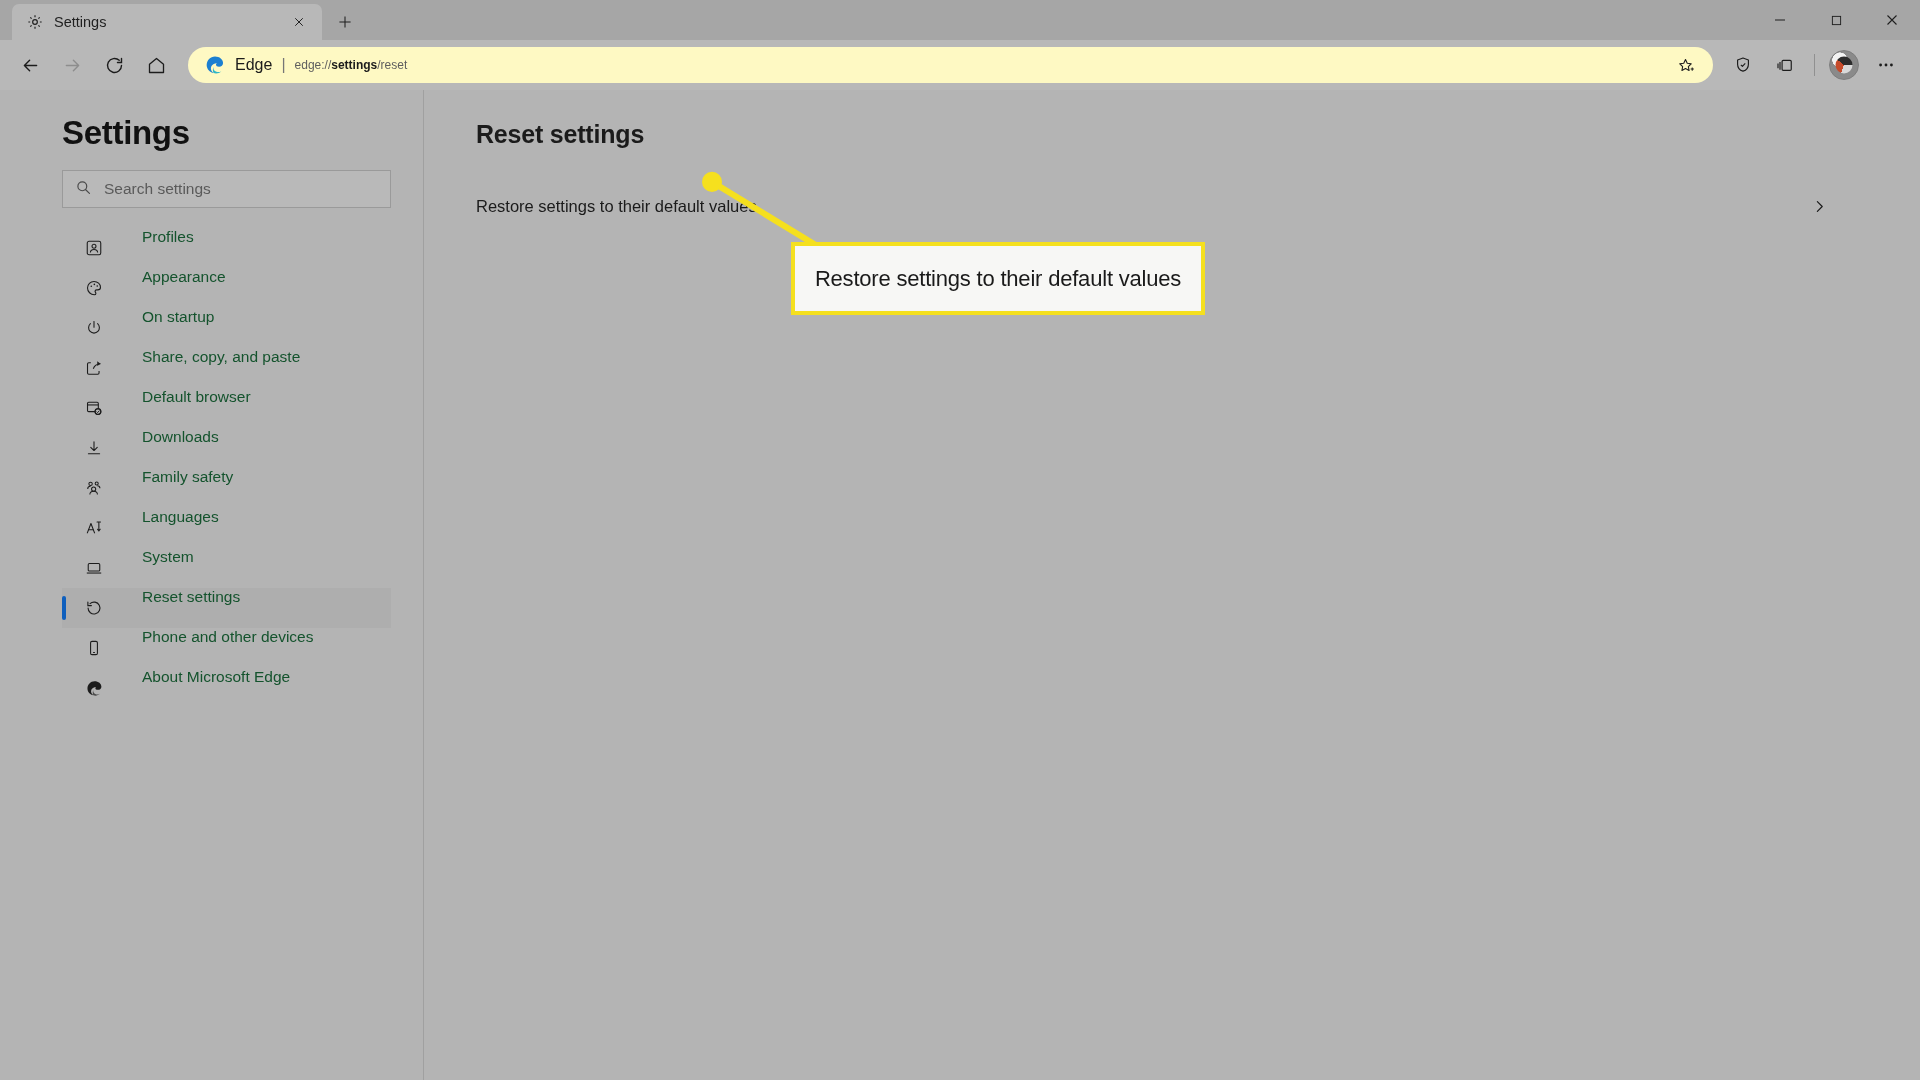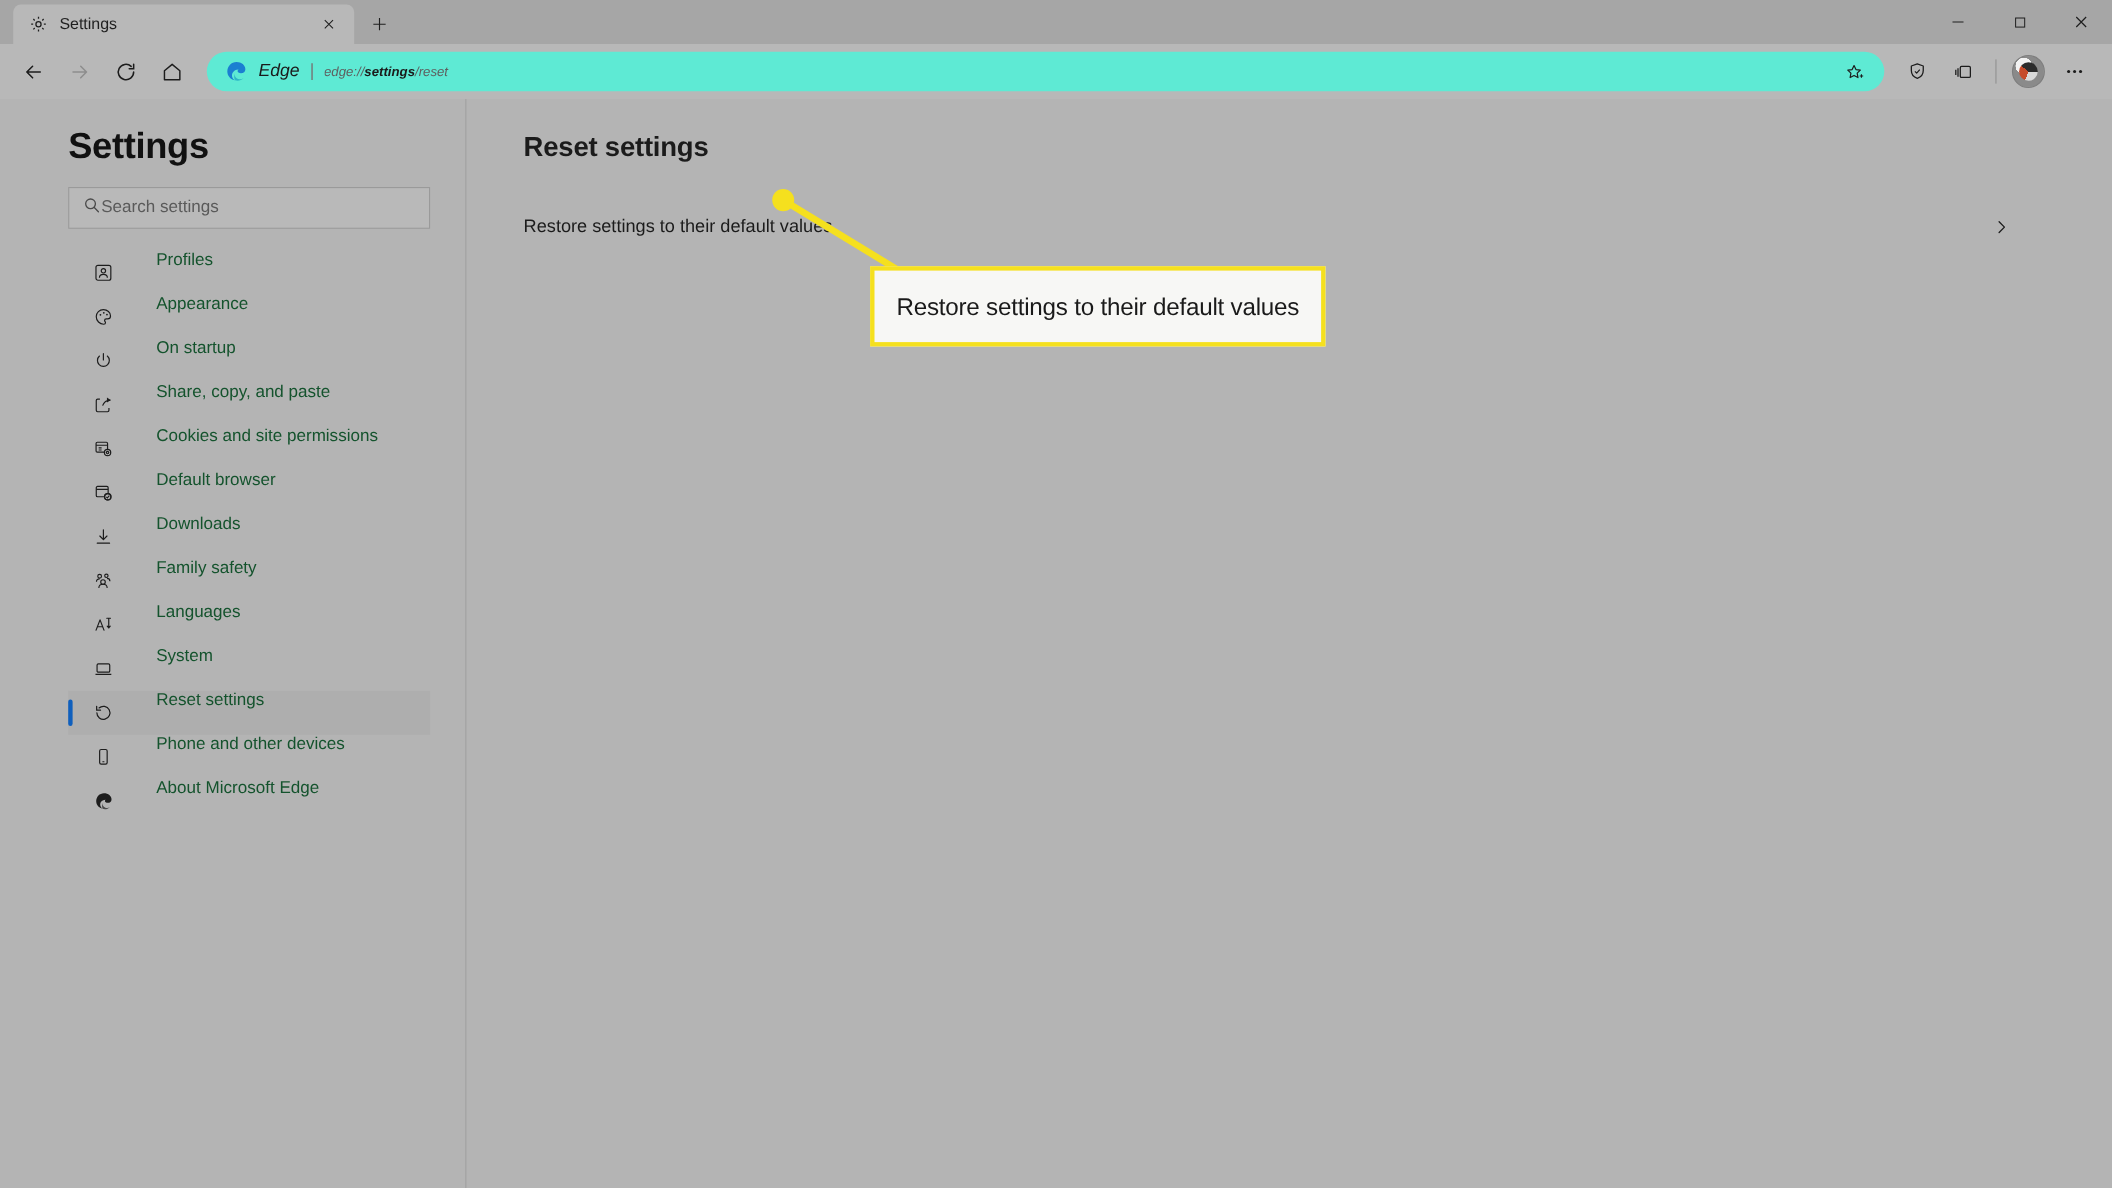--- a/index.html
+++ b/index.html
@@ -74,28 +74,27 @@
     flex: none;
   }
   .tbtn {
     width: 40px; height: 40px;
     display: flex; align-items: center; justify-content: center;
     border-radius: 5px; flex: none;
   }
   .omnibox {
     flex: 1;
     height: 36px;
-    background: #5eead4;
+    background: #fef9c3;
     border-radius: 18px;
     margin: 0 8px 0 10px;
     display: flex; align-items: center;
     padding: 0 8px 0 16px;
     gap: 9px;
     min-width: 0;
-    font-style: italic;
   }
   .edge-badge { width: 22px; height: 22px; flex: none; }
   .omni-brand { font-size: 16px; color: #1b1b1b; white-space: nowrap; }
   .omni-sep { color: #767676; font-size: 16px; }
   .omni-url {
     font-size: 12px; color: #5e5e5e;
     white-space: nowrap; overflow: hidden; text-overflow: ellipsis;
     flex: 1; min-width: 0;
   }
   .omni-url b { color: #1b1b1b; font-weight: 600; }
@@ -132,21 +131,21 @@
     letter-spacing: -0.3px;
     padding: 0 0 0 62px;
     margin-bottom: 18px;
   }
   .searchbox {
     margin: 0 32px 0 62px;
     height: 38px;
     background: #b9b9b9;
     border: 1px solid #9a9a9a;
     display: flex; align-items: center;
-    padding: 0 12px;
+    gap: 12px; padding: 0 12px;
   }
   .search-ph { font-size: 15.5px; color: #5a5a5a; }
   .navlist { margin-top: 20px; }
   .navitem {
     height: 40px;
     display: flex; align-items: flex-start;
     gap: 17px;
     padding-left: 80px;
     margin-left: 62px;
     margin-right: 32px;
@@ -375,33 +374,20 @@
           <span class="ico">
             <svg viewBox="0 0 20 20" width="18" height="18" fill="none" stroke="#1d1d1d" stroke-width="1.2" stroke-linejoin="round">
               <path d="M6.5 4.2H4.2a1.4 1.4 0 0 0-1.4 1.4v10a1.4 1.4 0 0 0 1.4 1.4h10a1.4 1.4 0 0 0 1.4-1.4v-2.3"></path>
               <path d="M9.2 10.8c1.4-4 4.4-5.5 8-5.6"></path>
               <path d="M13.6 2.6l3.6 2.6-3.6 2.6z" fill="#1d1d1d" stroke="none"></path>
             </svg>
           </span>
           <span>Share, copy, and paste</span>
         </div>
 
-        <div class="navitem">
-          <span class="ico">
-            <svg viewBox="0 0 20 20" width="18" height="18" fill="none" stroke="#1d1d1d" stroke-width="1.2">
-              <rect x="2.6" y="3.4" width="11.6" height="10" rx="1.2"></rect>
-              <path d="M2.6 6.4h11.6"></path>
-              <path d="M5.2 9h3M5.2 11.2h3"></path>
-              <circle cx="14.2" cy="13.8" r="3.2" fill="#b4b4b4"></circle>
-              <circle cx="14.2" cy="13.8" r="1.2"></circle>
-              <path d="M14.2 10.6v.8M14.2 16.2v.8M11 13.8h.8M16.6 13.8h.8" stroke-width="1"></path>
-            </svg>
-          </span>
-          <span>Cookies and site permissions</span>
-        </div>
 
         <div class="navitem">
           <span class="ico">
             <svg viewBox="0 0 20 20" width="18" height="18" fill="none" stroke="#1d1d1d" stroke-width="1.2">
               <rect x="2.8" y="3.6" width="12" height="10.4" rx="1.3"></rect>
               <path d="M2.8 6.6h12"></path>
               <circle cx="14.4" cy="14" r="3.2" fill="#b4b4b4"></circle>
               <circle cx="14.4" cy="14" r="3.2"></circle>
               <path d="M12.9 14l1.1 1.1 2-2.2" stroke-width="1.1"></path>
             </svg>

